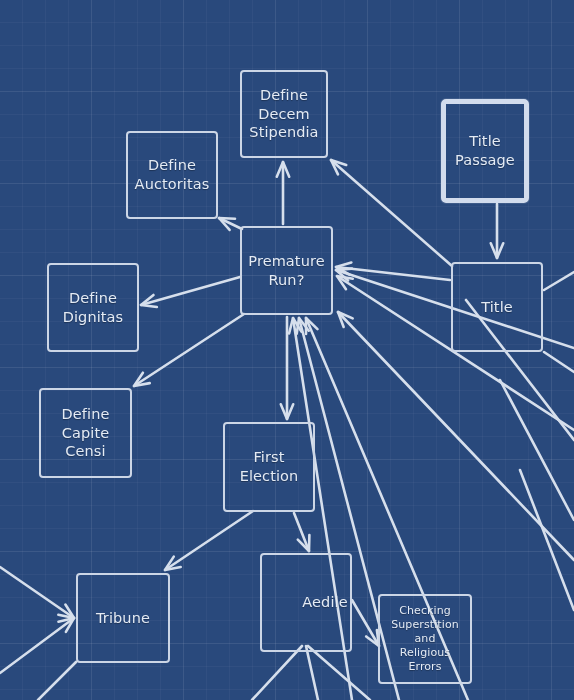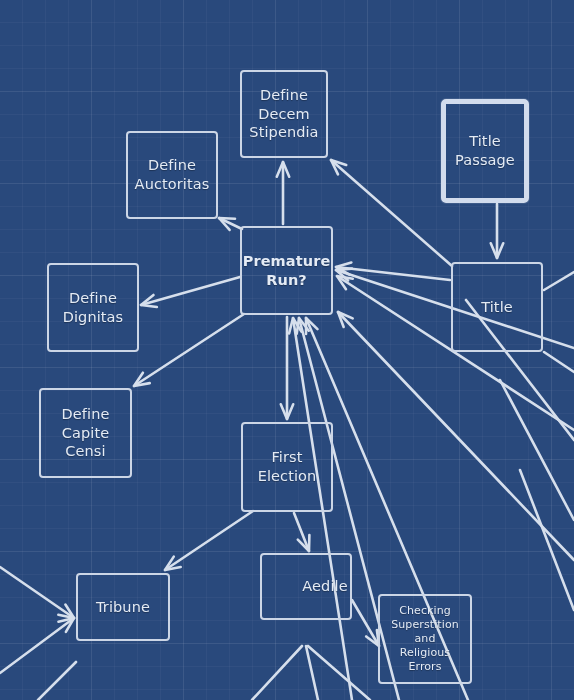--- a/index.html
+++ b/index.html
@@ -169,43 +169,43 @@
 Stipendia</span>
       </div>
       <div class="node" style="left: 126px; top: 131px; width: 92px; height: 88px;">
         <span class="lbl">Define
 Auctoritas</span>
       </div>
       <div class="node highlight" style="left: 441px; top: 99px; width: 88px; height: 104px;">
         <span class="lbl">Title
 Passage</span>
       </div>
-      <div class="node" style="left: 240px; top: 226px; width: 93px; height: 89px; font-weight: bold;">
+      <div class="node" style="left: 240px; top: 226px; width: 93px; height: 89px;">
         <span class="lbl">Premature
 Run?</span>
       </div>
       <div class="node" style="left: 47px; top: 263px; width: 92px; height: 89px;">
         <span class="lbl">Define
 Dignitas</span>
       </div>
       <div class="node" style="left: 451px; top: 262px; width: 92px; height: 90px;">
         <span class="lbl">Title</span>
       </div>
       <div class="node overflow" style="left: 39px; top: 388px; width: 93px; height: 90px;">
         <span class="lbl">Define
 Capite Censi</span>
       </div>
-      <div class="node" style="left: 241px; top: 422px; width: 92px; height: 90px;">
+      <div class="node" style="left: 223px; top: 422px; width: 92px; height: 90px;">
         <span class="lbl">First
 Election</span>
       </div>
-      <div class="node" style="left: 76px; top: 573px; width: 94px; height: 68px;">
+      <div class="node" style="left: 76px; top: 573px; width: 94px; height: 90px;">
         <span class="lbl">Tribune</span>
       </div>
-      <div class="node" style="left: 260px; top: 553px; width: 92px; height: 67px; padding-left: 38px;">
+      <div class="node" style="left: 260px; top: 553px; width: 92px; height: 99px; padding-left: 38px;">
         <span class="lbl">Aedile</span>
       </div>
       <div class="node overflow" style="left: 378px; top: 594px; width: 94px; height: 90px; font-size: 11px;">
         <span class="lbl">Checking
 Superstition
 and
 Religious
 Errors</span>
       </div>
     </div>

